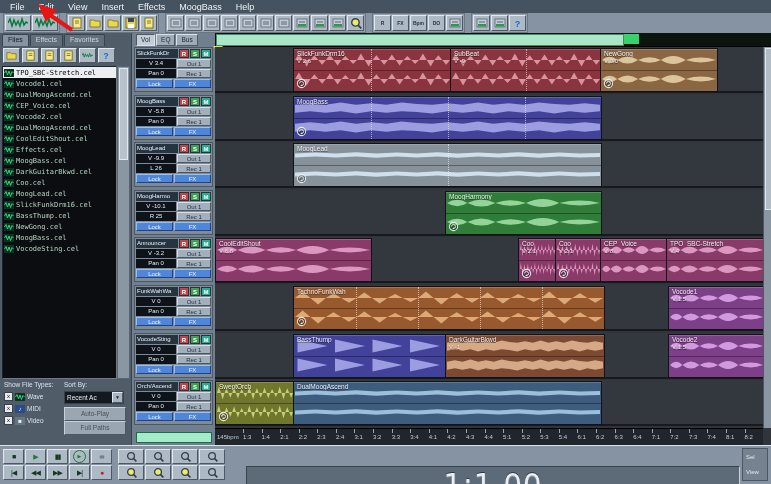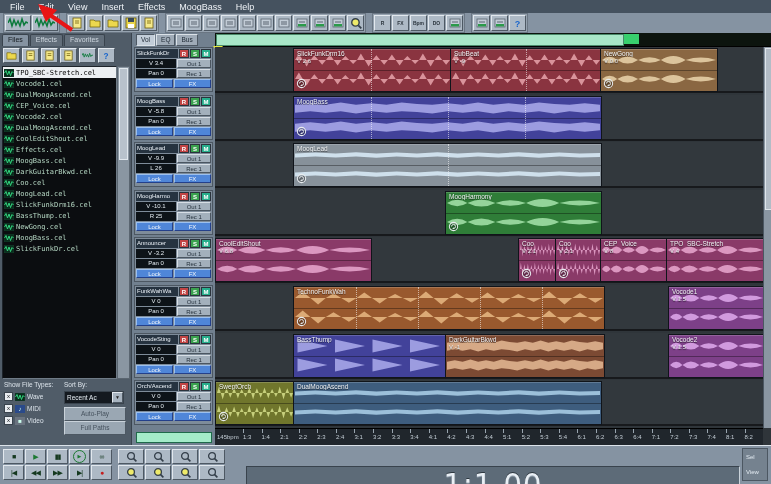--- a/index.html
+++ b/index.html
@@ -466,21 +466,21 @@
         <div class="file-item">
           <svg viewBox="0 0 10 8">
             <use href="#i-filewave"></use>
           </svg>
           <span>MoogBass.cel</span>
         </div>
         <div class="file-item">
           <svg viewBox="0 0 10 8">
             <use href="#i-filewave"></use>
           </svg>
-          <span>SlickFunkDr.cel</span>
+          <span>VocodeSting.cel</span>
         </div>
       </div>
     <div id="list-vscroll">
         <div class="thumb"></div>
       </div>
     <div class="lp-bottom">
       <div class="lb-label" style="left:2px;top:1px">Show File Types:</div>
       <div id="type-rows">
           <div class="chk-row" style="left: 2px; top: 12px;">
             <span class="chk">x</span>

